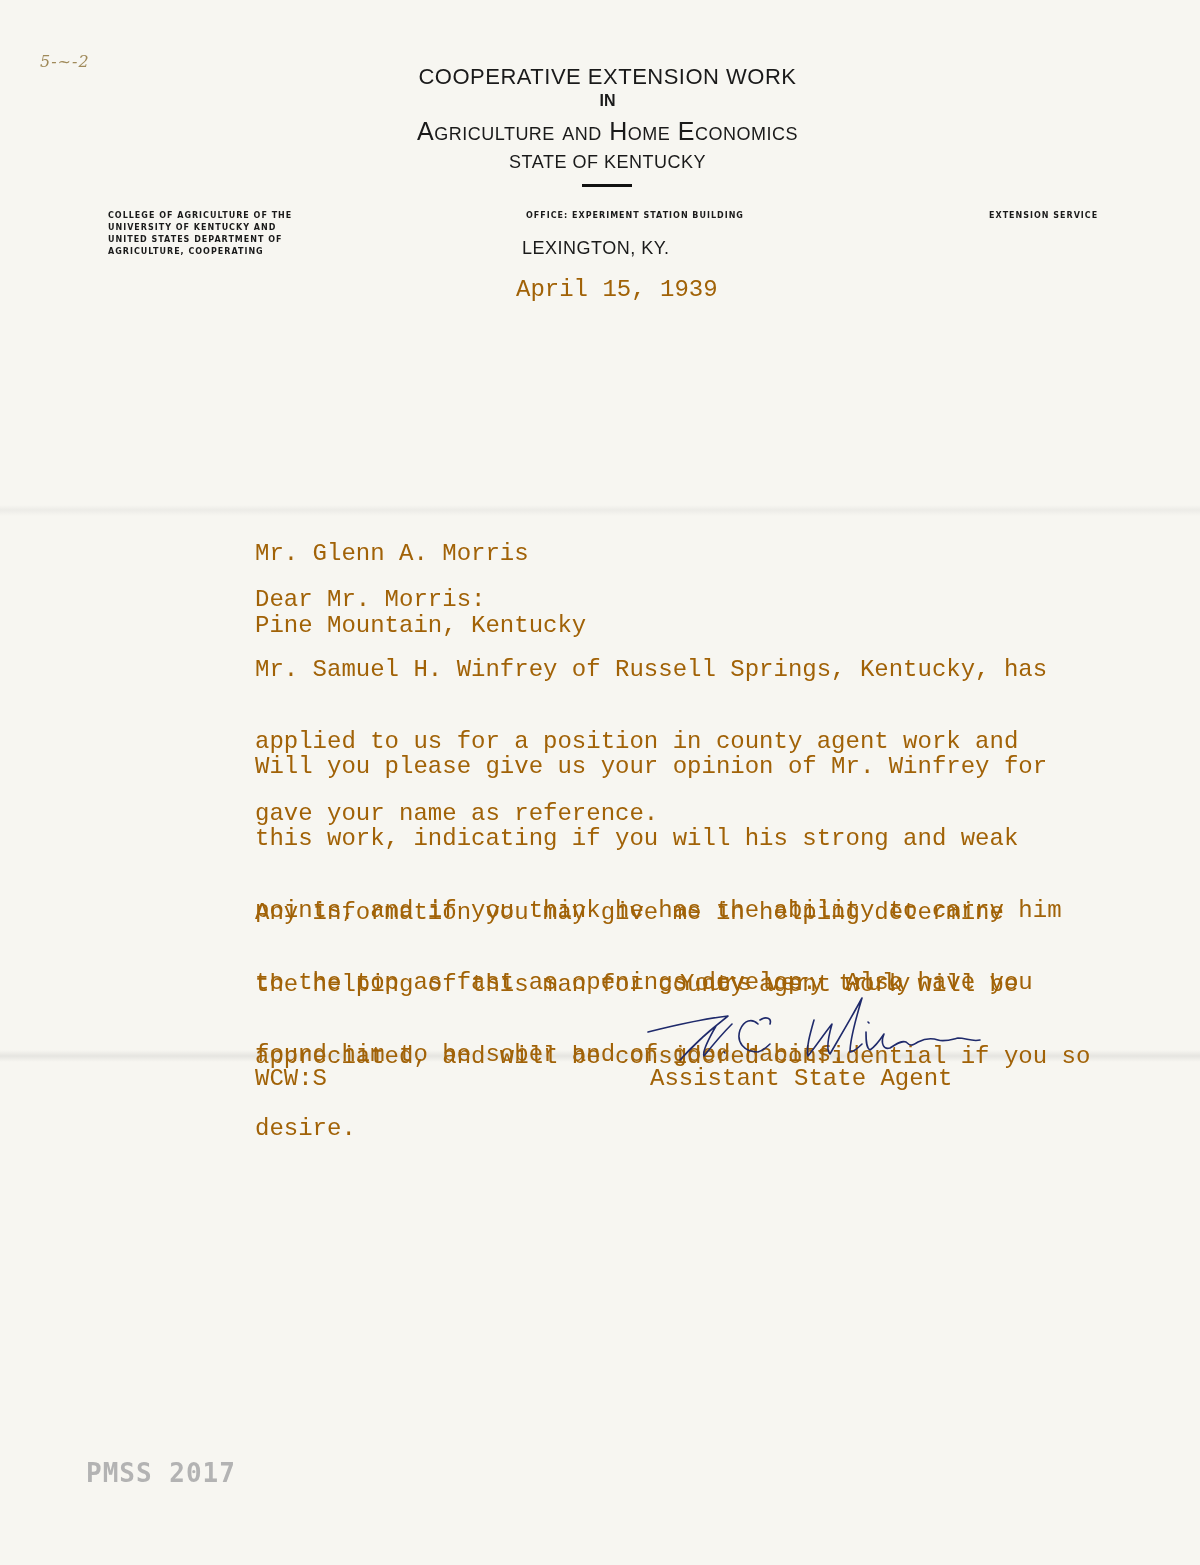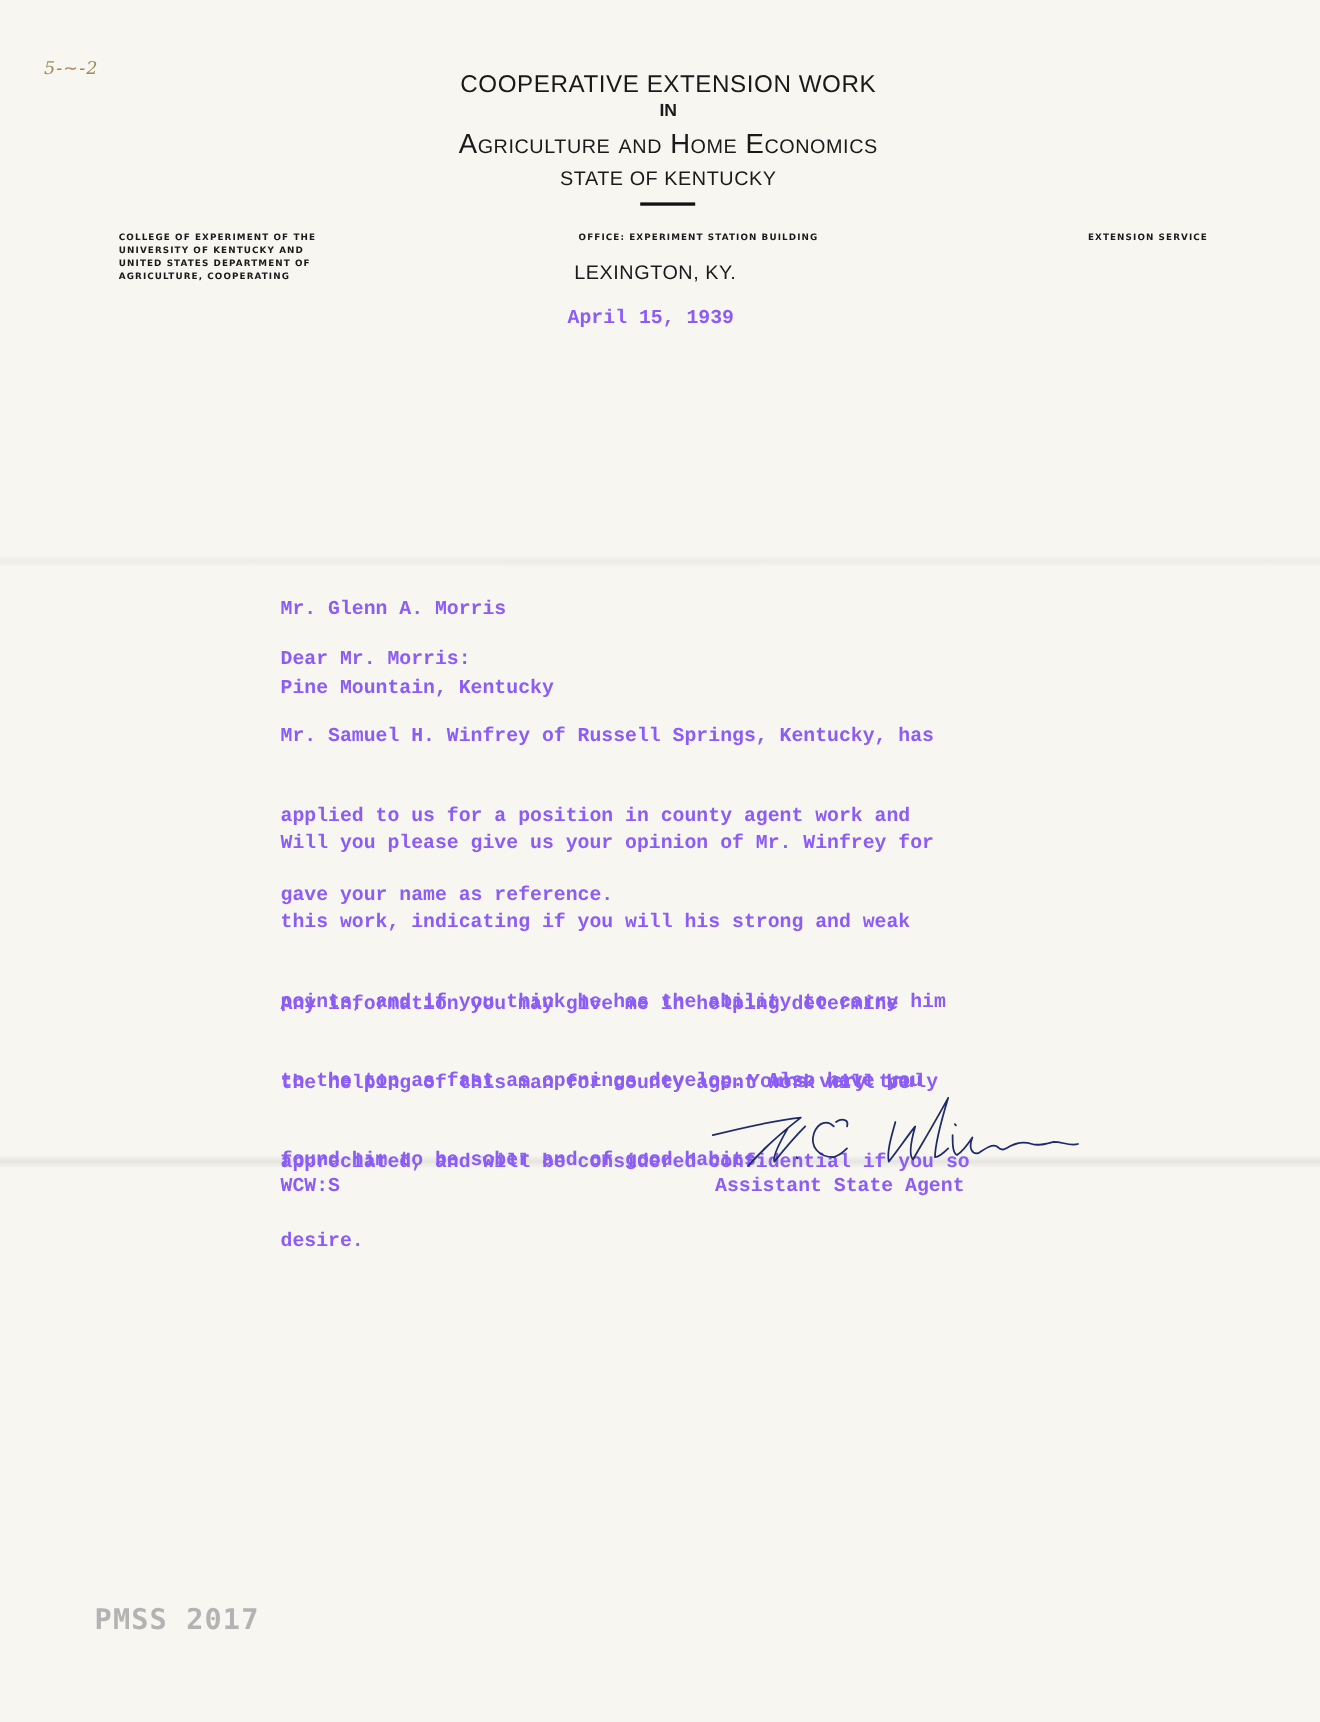--- a/index.html
+++ b/index.html
@@ -29,21 +29,21 @@
     .lh-4 { top: 152px; font-size: 18px; letter-spacing: 0.5px; }
     .lh-rule { position: absolute; left: 582px; top: 184px; width: 50px; height: 3px; background: #111; }
     .small-caps-bold {
       font-family: "DejaVu Sans", sans-serif; font-weight: bold;
       font-size: 8px; letter-spacing: 1px; line-height: 12px; position: absolute;
     }
     .left-block { left: 108px; top: 210px; }
     .office { left: 482px; top: 210px; margin-left: 44px; }
     .ext-service { left: 989px; top: 210px; }
     .lexington { font-family: "Liberation Sans", sans-serif; font-size: 18px; position: absolute; left: 522px; top: 238px; letter-spacing: 0.5px; }
-    .typed { font-family: "Liberation Mono", monospace; font-size: 18px; font-weight: bold; color: #8b5cf6; position: absolute; white-space: pre; line-height: 24px; }
+    .typed { font-family: "Liberation Mono", monospace; font-size: 24px; font-weight: normal; color: #a16207; position: absolute; white-space: pre; line-height: 24px; }
     .date { left: 516px; top: 278px; }
     .addr { left: 255px; top: 494px; }
     .salutation { left: 255px; top: 566px; margin-top: 22px; }
     .para { left: 255px; white-space: pre; }
     .p1 { top: 610px; }
     .p2 { top: 707px; }
     .p3 { top: 853px; }
     .closing { left: 680px; top: 972px; }
     .title { left: 650px; top: 1067px; }
     .initials { left: 255px; top: 1067px; }
@@ -57,21 +57,21 @@
 
 <div class="pencil-note">5-~-2</div>
 
 <div class="lh lh-1">COOPERATIVE EXTENSION WORK</div>
 <div class="lh lh-2">IN</div>
 <div class="lh lh-3">Agriculture and Home Economics</div>
 <div class="lh lh-4">STATE OF KENTUCKY</div>
 <div class="lh-rule"></div>
 
 <div class="small-caps-bold left-block">
-  <div>COLLEGE OF EXPERIMENT OF THE</div>
+  <div>COLLEGE OF AGRICULTURE OF THE</div>
   <div>UNIVERSITY OF KENTUCKY AND</div>
   <div>UNITED STATES DEPARTMENT OF</div>
   <div>AGRICULTURE, COOPERATING</div>
 </div>
 <div class="small-caps-bold office">OFFICE: EXPERIMENT STATION BUILDING</div>
 <div class="small-caps-bold ext-service">EXTENSION SERVICE</div>
 <div class="lexington">LEXINGTON, KY.</div>
 
 <div class="typed date">April 15, 1939</div>
 

